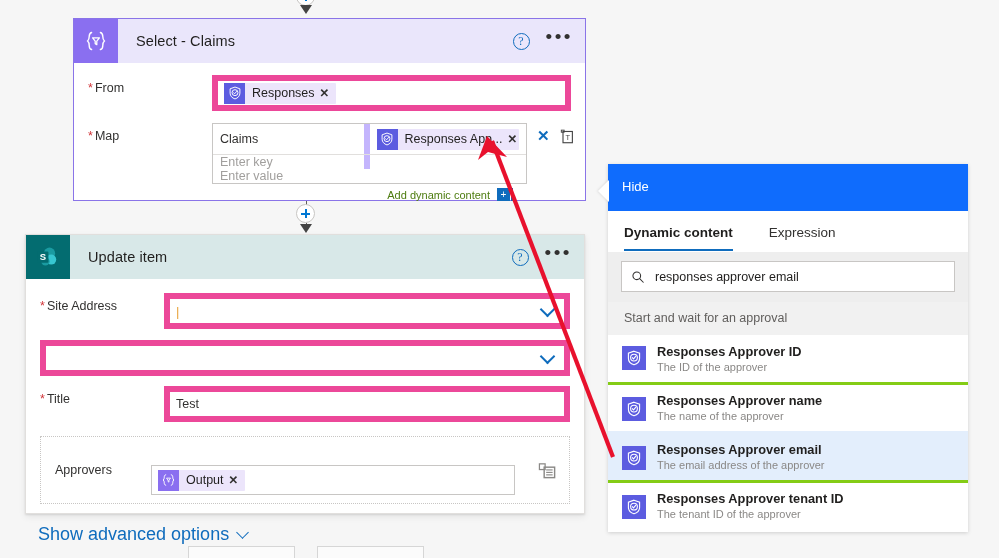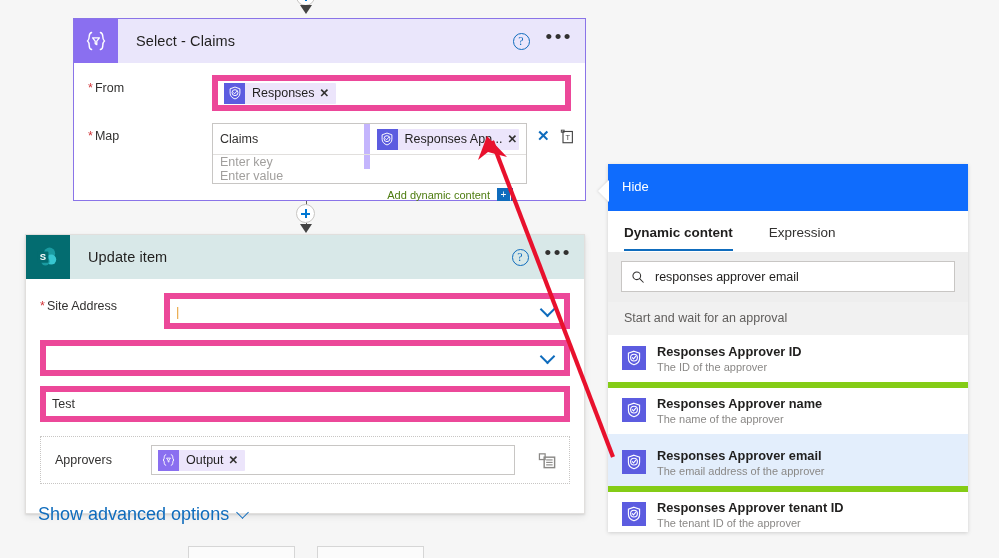--- a/index.html
+++ b/index.html
@@ -251,20 +251,21 @@
     box-sizing: border-box;
   }
   .approvers-box {
     flex: 1;
     height: 30px;
     border: 1px solid #c8c6c4;
     display: flex; align-items: center;
     padding: 0 6px;
     box-sizing: border-box;
     margin-right: 10px;
+    margin-top: 20px;
   }
   .copy-icon-wrap {
     width: 44px; flex: 0 0 44px;
     display: flex; align-items: center; justify-content: center;
   }
   .show-adv {
     margin: 20px 0 0 12px;
     display: flex; align-items: center; gap: 9px;
     color: #0f6cbd; font-size: 18px; cursor: pointer;
   }
@@ -352,21 +353,21 @@
     padding: 9px 16px 10px 16px;
   }
   .dc-item {
     display: flex;
     align-items: flex-start;
     padding: 8px 2px 9px 14px;
     gap: 11px;
     cursor: pointer;
     border-top: 1px solid #ffffff;
   }
-  .dc-item + .dc-item { border-top: 6px solid #84cc16; }
+  .dc-item + .dc-item { border-top: 3px solid #84cc16; align-items: center; }
   .dc-item.selected { background: #e3eefc; border-top-color: #e3eefc; }
   .dc-item-ico {
     width: 24px; height: 24px;
     flex: 0 0 24px;
     background: #5c5ce0;
     display: flex; align-items: center; justify-content: center;
     margin-top: 2px;
   }
   .dc-item-name { font-size: 12.8px; font-weight: bold; color: #201f1e; }
   .dc-item-desc { font-size: 11px; color: #8a8886; margin-top: 2px; }
@@ -501,20 +502,23 @@
 
   <div class="field-row" style="margin-top:11px;">
     <div class="field-input" style="height:28px;">
       <span></span>
       <span class="chev-down"></span>
     </div>
   </div>
 
 
   <div class="field-row" style="margin-top:10px;">
+    <div class="field-label">
+      <span class="req-star">*</span><span>Title</span>
+    </div>
     <div class="field-input" style="height:26px;">Test</div>
   </div>
 
   <div class="approvers-row">
     <div class="approvers-label">Approvers</div>
     <div class="approvers-box">
       <span class="token">
         <span class="token-ico violet">
           <svg width="15" height="14" viewBox="0 0 24 22" aria-hidden="true">
             <path d="M7.6 2.5c-2 0.6 -2.4 2.3 -2.4 4.1 0 1.7 -0.4 3.3 -1.6 4.4 1.2 1.1 1.6 2.7 1.6 4.4 0 1.8 0.4 3.5 2.4 4.1" fill="none" stroke="#ffffff" stroke-width="1.6" stroke-linecap="round"></path>

